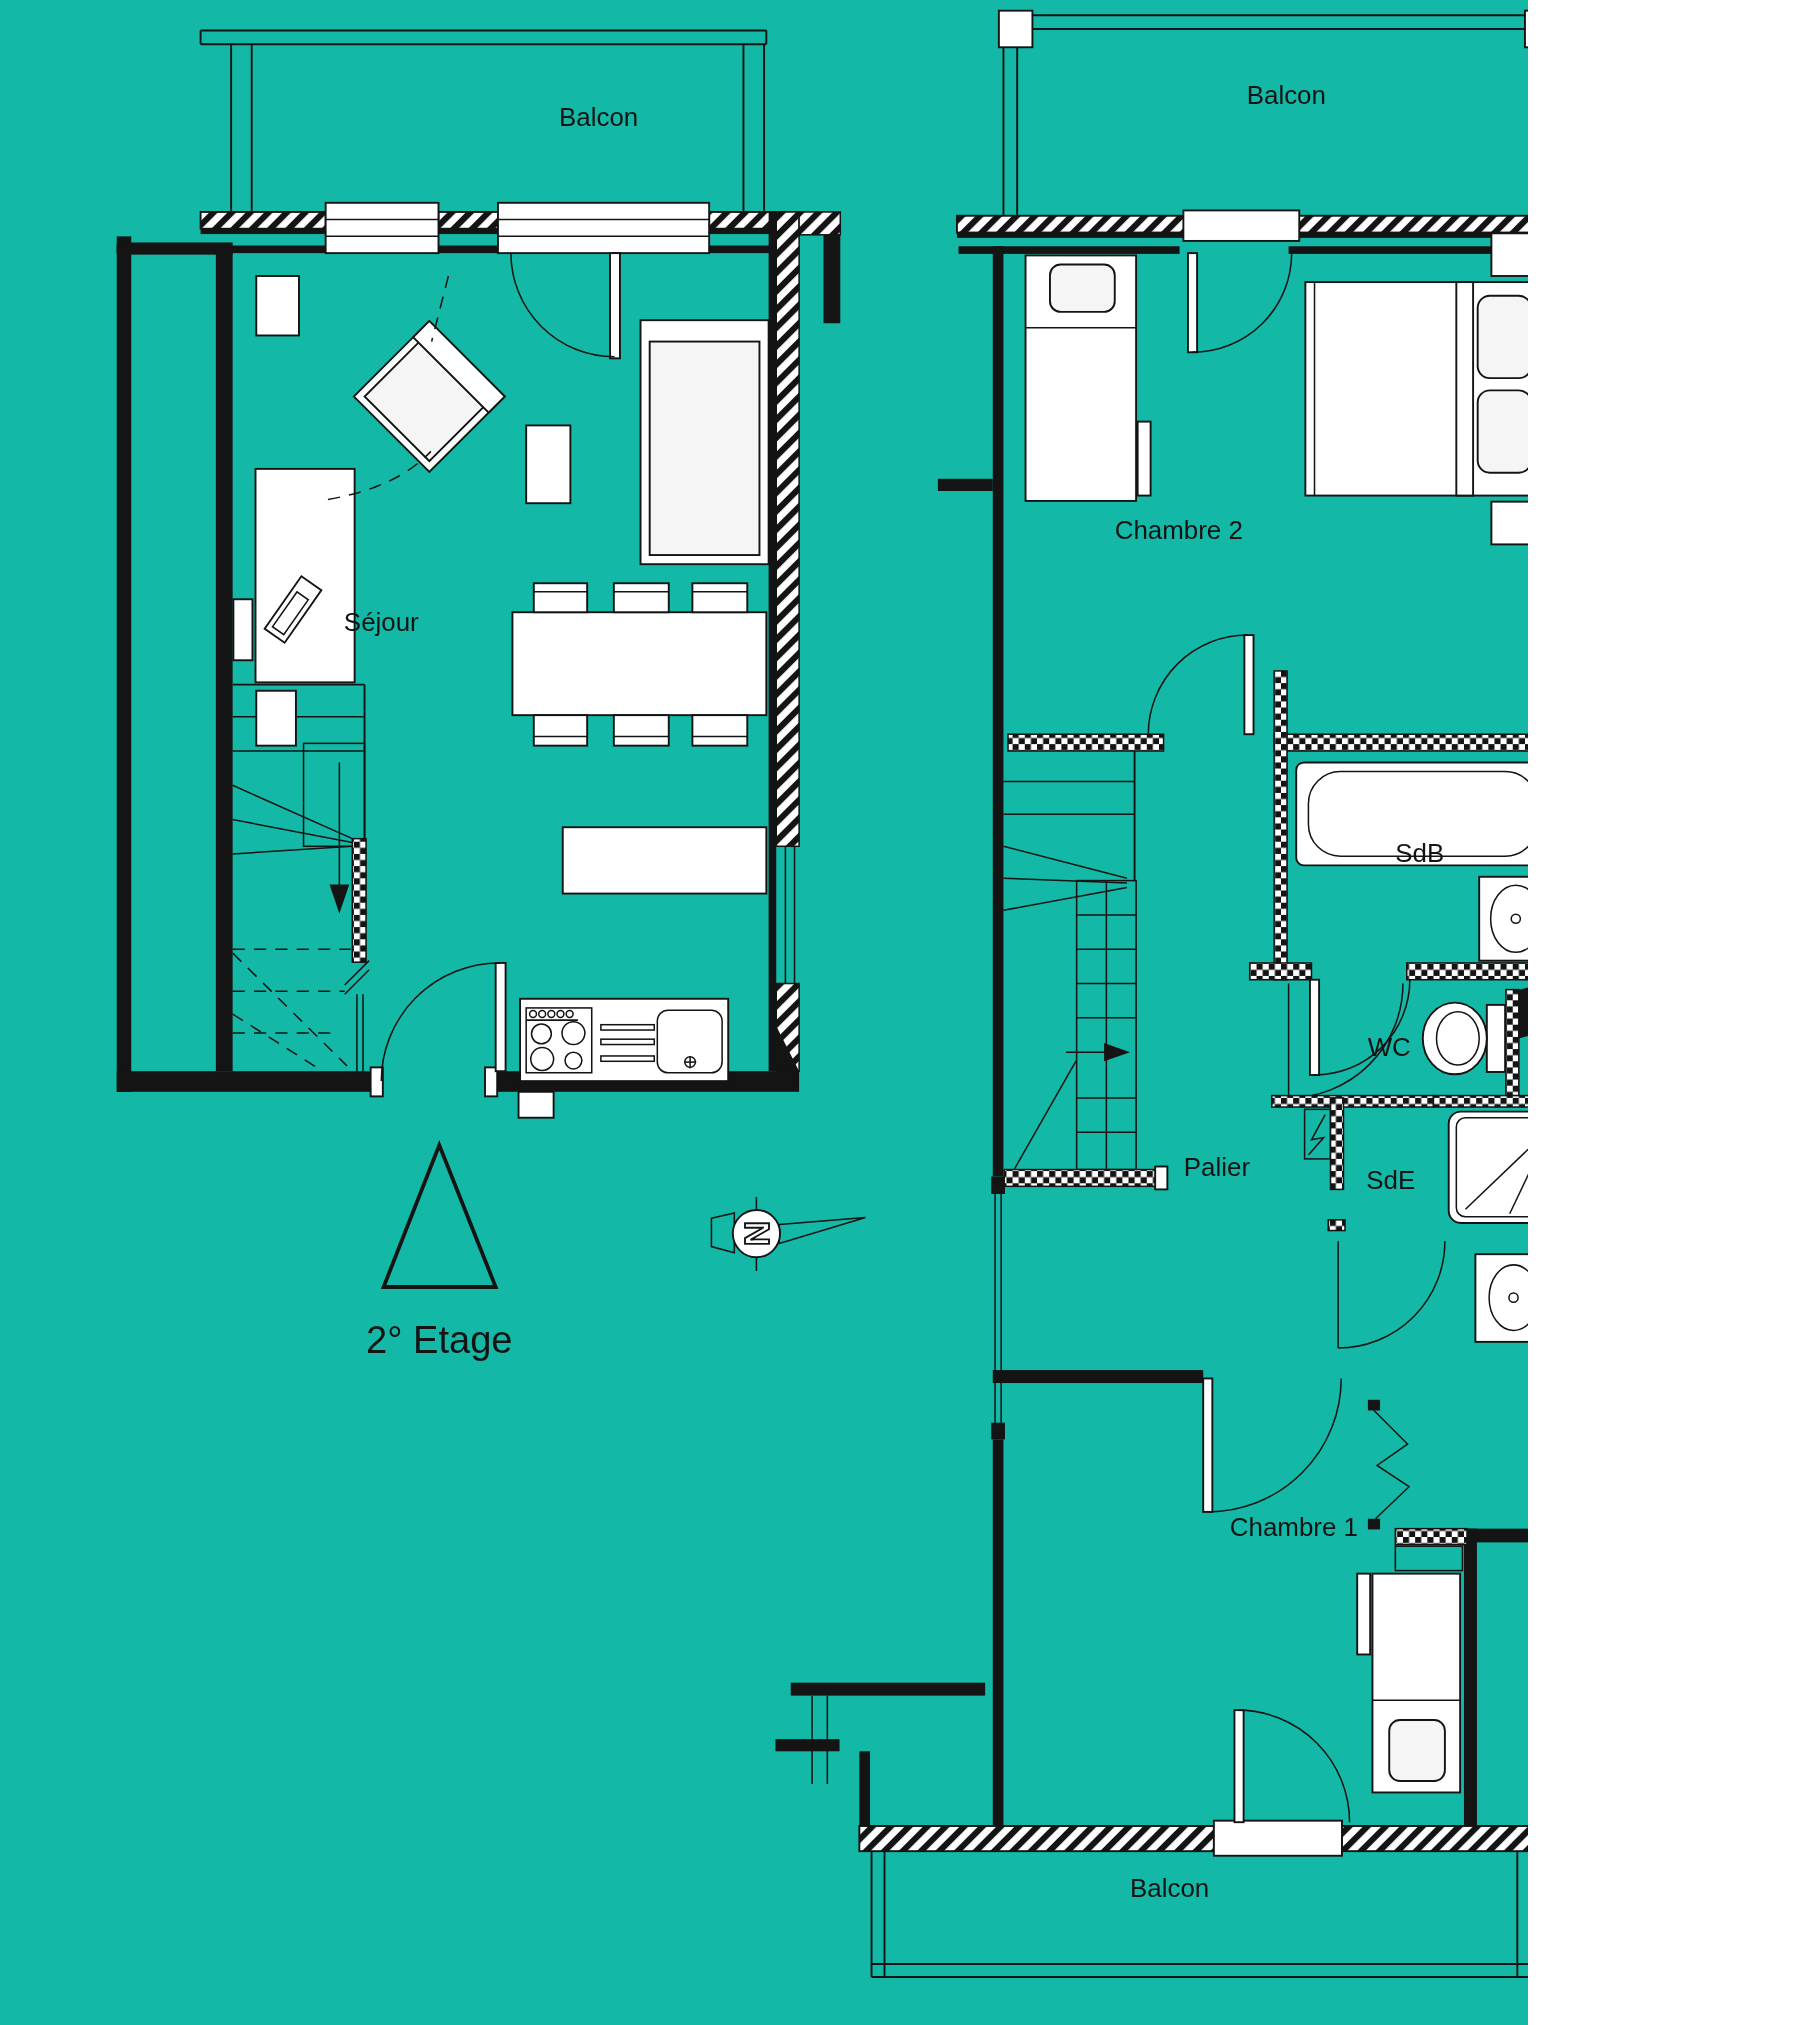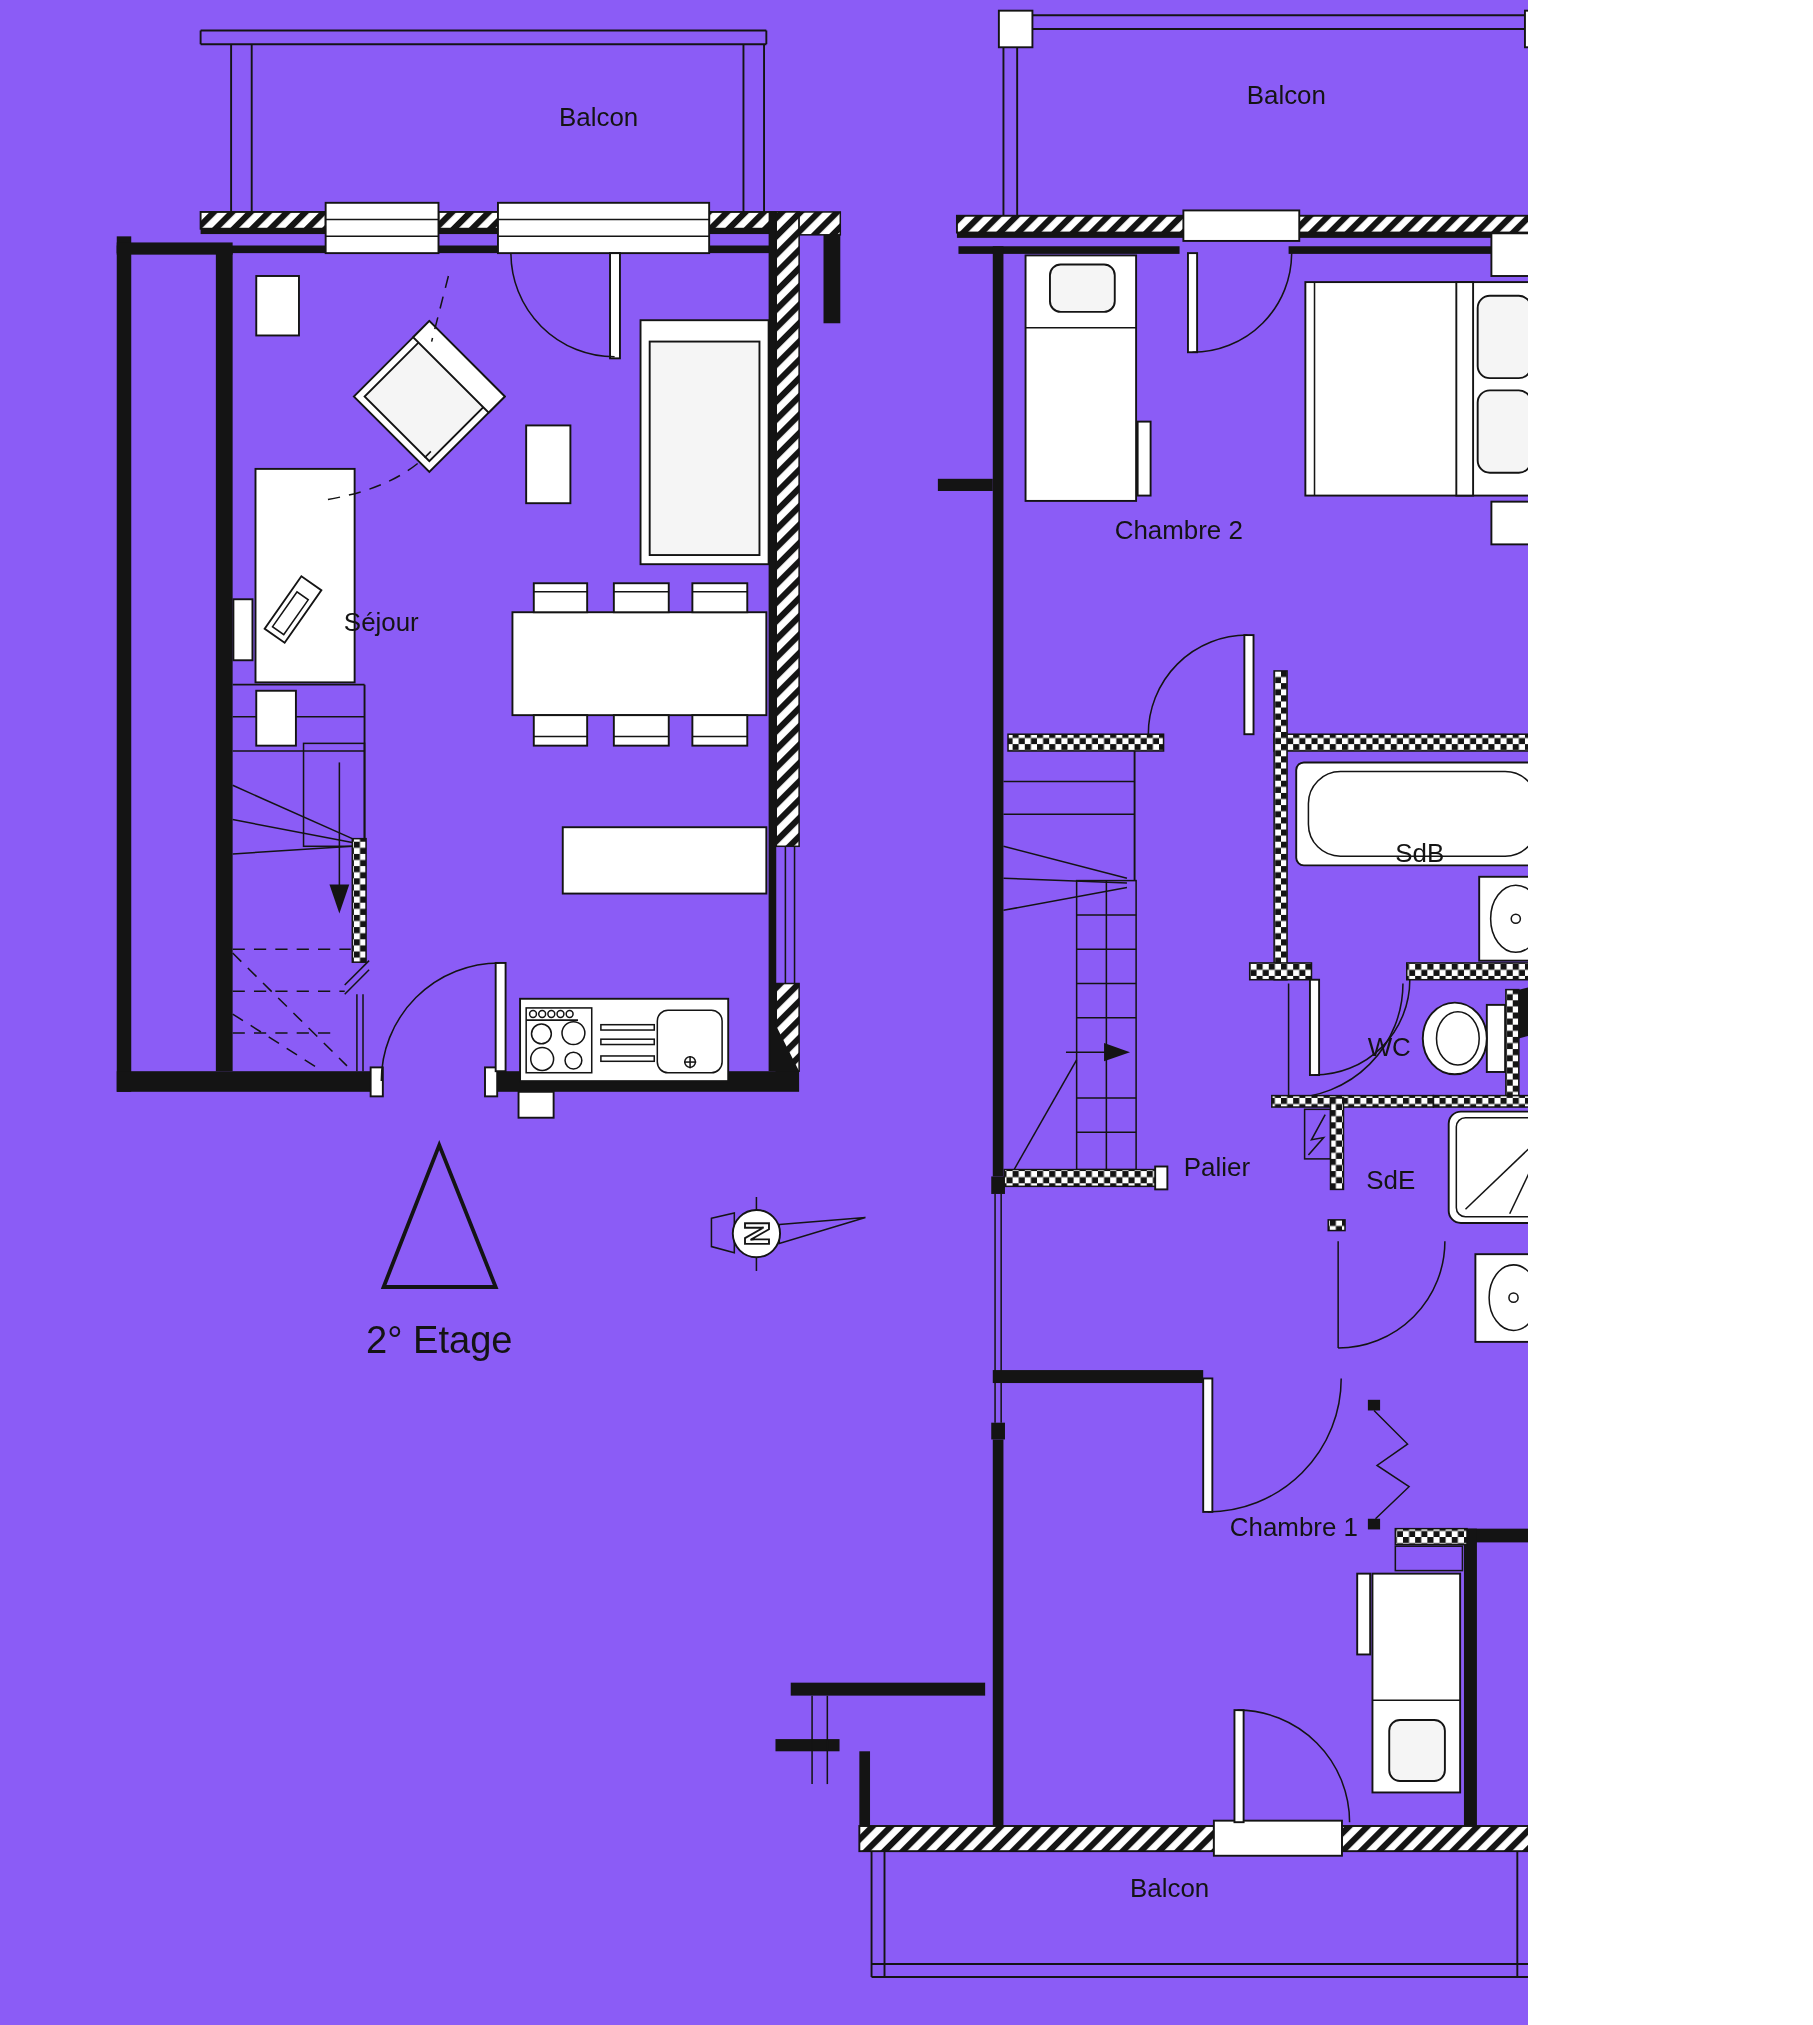--- a/index.html
+++ b/index.html
@@ -1,16 +1,16 @@
 <!DOCTYPE html>
 <html style="font-size:12.2px"><head>
 <meta charset="utf-8">
 <style>
   html,body{margin:0;padding:0;background:#ffffff;}
-  .sheet{position:relative;width:1528px;height:2025px;background:#8b5cf6;overflow:hidden;}
+  .sheet{position:relative;width:1528px;height:2025px;background:#14b8a6;overflow:hidden;}
   svg{position:absolute;left:0;top:0;}
   .lbl{font-family:"Liberation Sans","DejaVu Sans",sans-serif;font-size:34px;fill:#141414;}
   .lbl-big{font-family:"Liberation Sans","DejaVu Sans",sans-serif;font-size:50px;fill:#141414;}
   .lbl-n{font-family:"Liberation Sans","DejaVu Sans",sans-serif;font-size:46px;font-weight:bold;fill:#ffffff;stroke:#141414;stroke-width:2.5px;}
   .w{stroke:#141414;stroke-width:2.5;fill:#ffffff;}
   .wt{stroke:#141414;stroke-width:2;fill:none;}
   .thick{stroke:#141414;stroke-width:2.5;fill:none;}
   .soft{fill:#f5f5f5;stroke:#141414;stroke-width:2.5;}
   .blk{fill:#141414;stroke:none;}
   .dash{stroke:#141414;stroke-width:2;fill:none;stroke-dasharray:16 12;}

